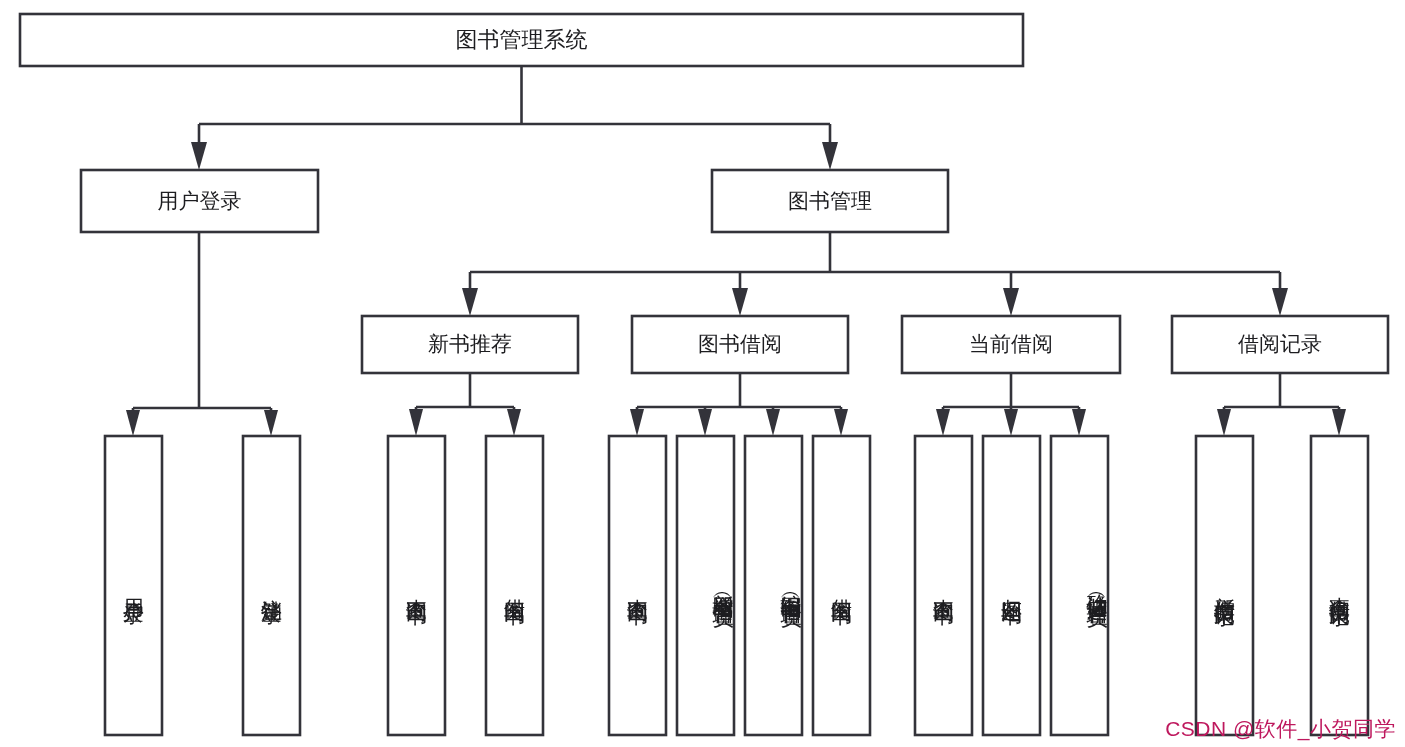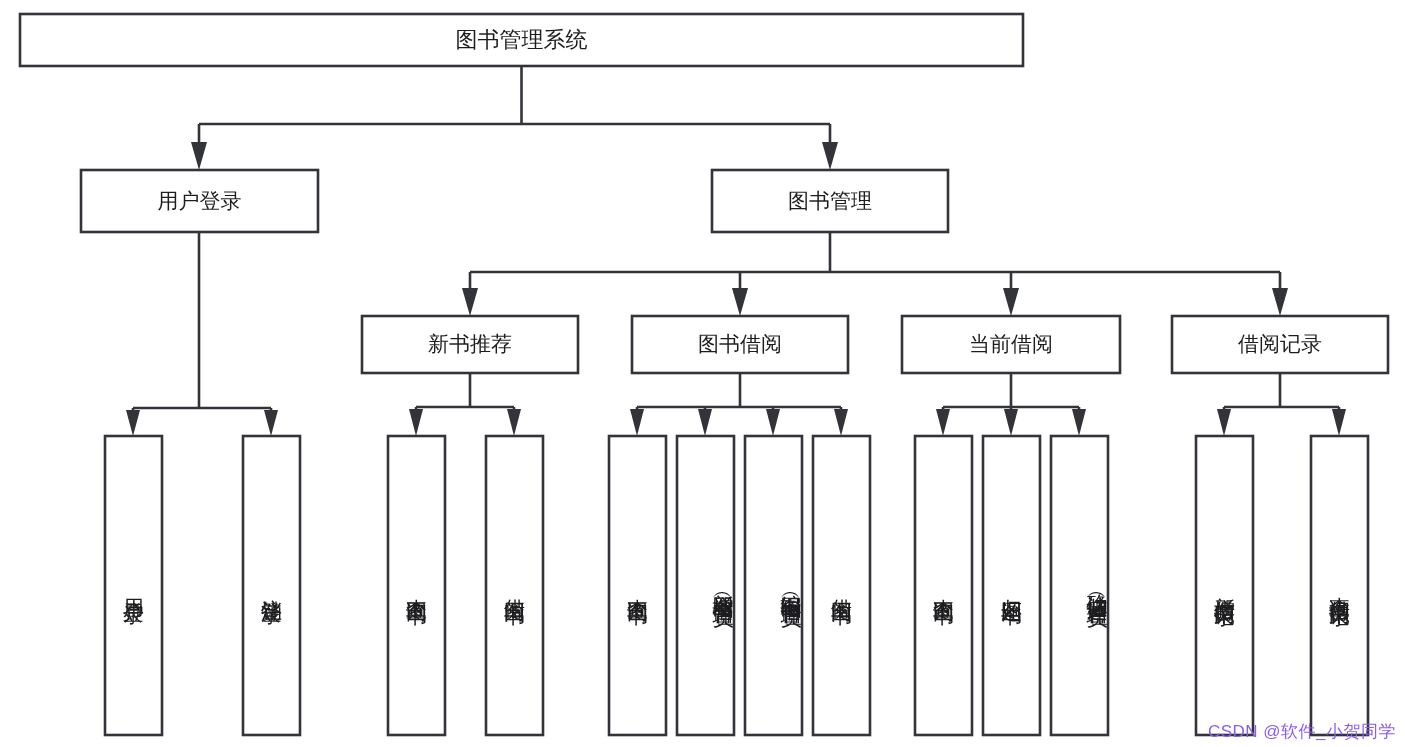--- a/index.html
+++ b/index.html
@@ -66,22 +66,22 @@
     letter-spacing: 2px;
     color: #1d1d20;
     pointer-events: none;
     user-select: none;
   }
   .watermark {
     position: absolute;
     right: 9px;
     bottom: 4px;
     font-family: "Liberation Sans", "DejaVu Sans", sans-serif;
-    font-size: 17px;
-    color: #8b5cf6;
+    font-size: 21px;
+    color: #be185d;
     letter-spacing: 0.5px;
     white-space: nowrap;
   }
 </style>
 </head>
 <body>
 
 <div id="diagram-root">
 
   <svg class="flow" viewBox="0 0 1405 747" xmlns="http://www.w3.org/2000/svg">

